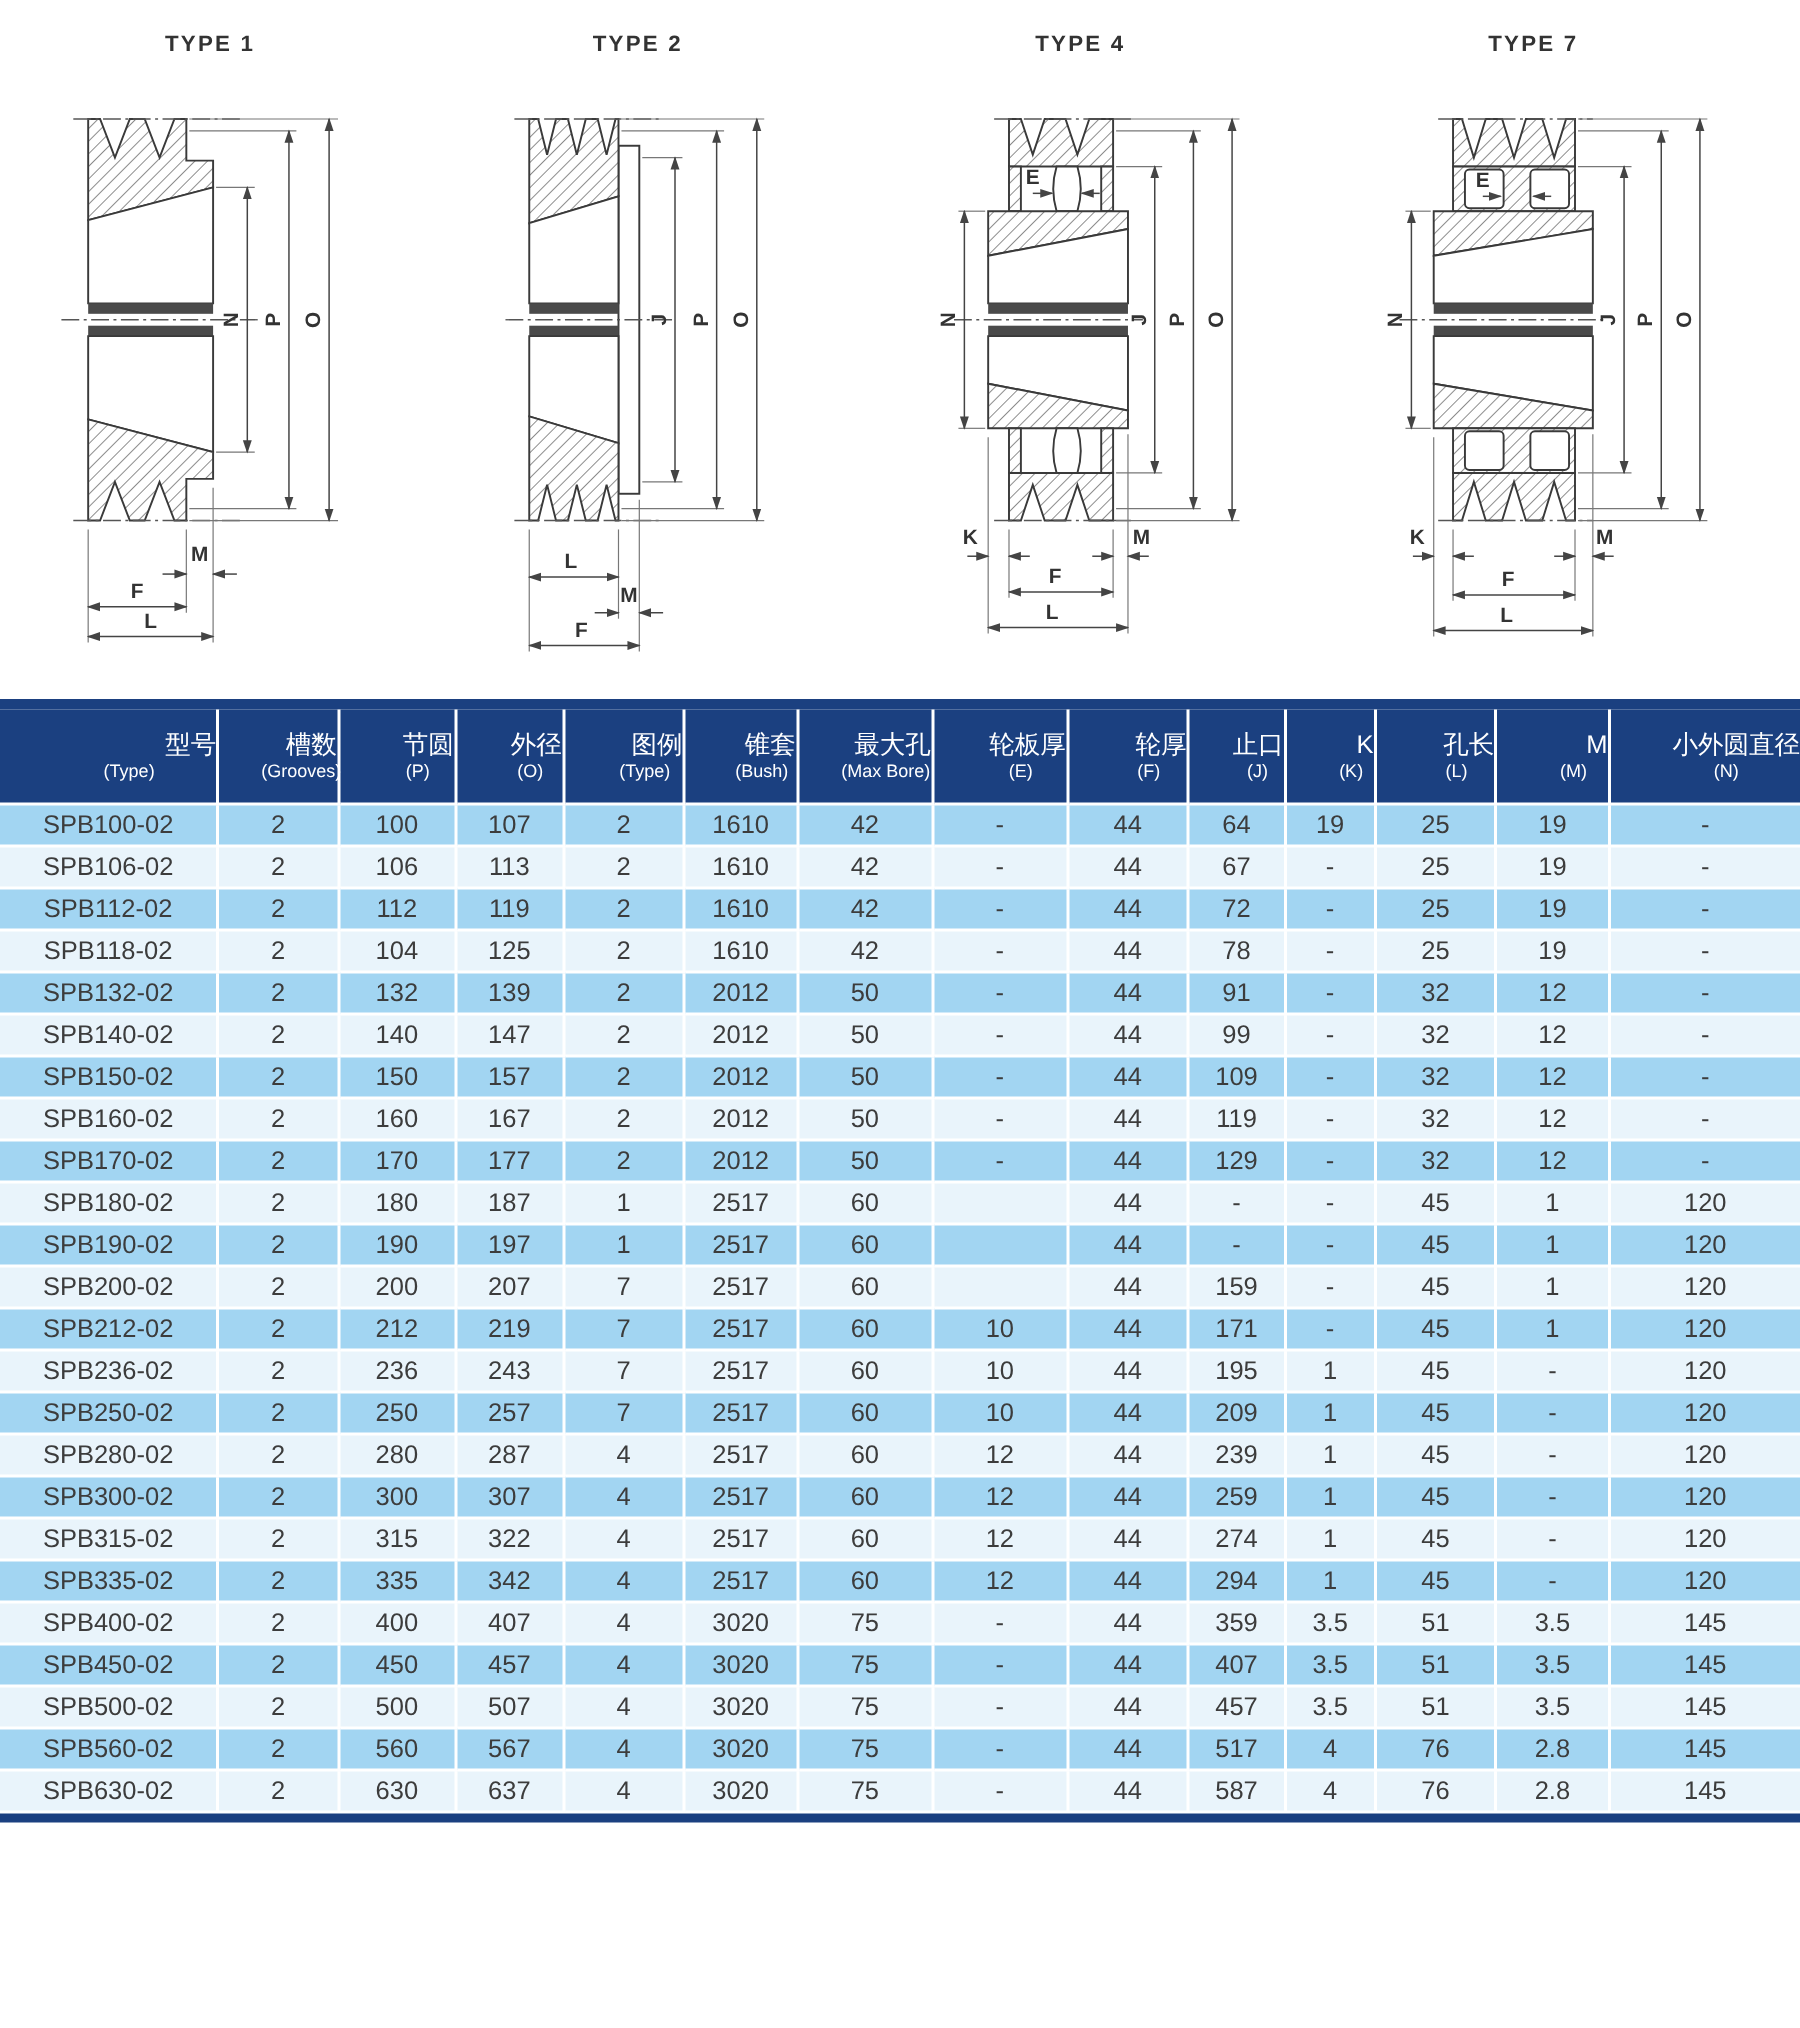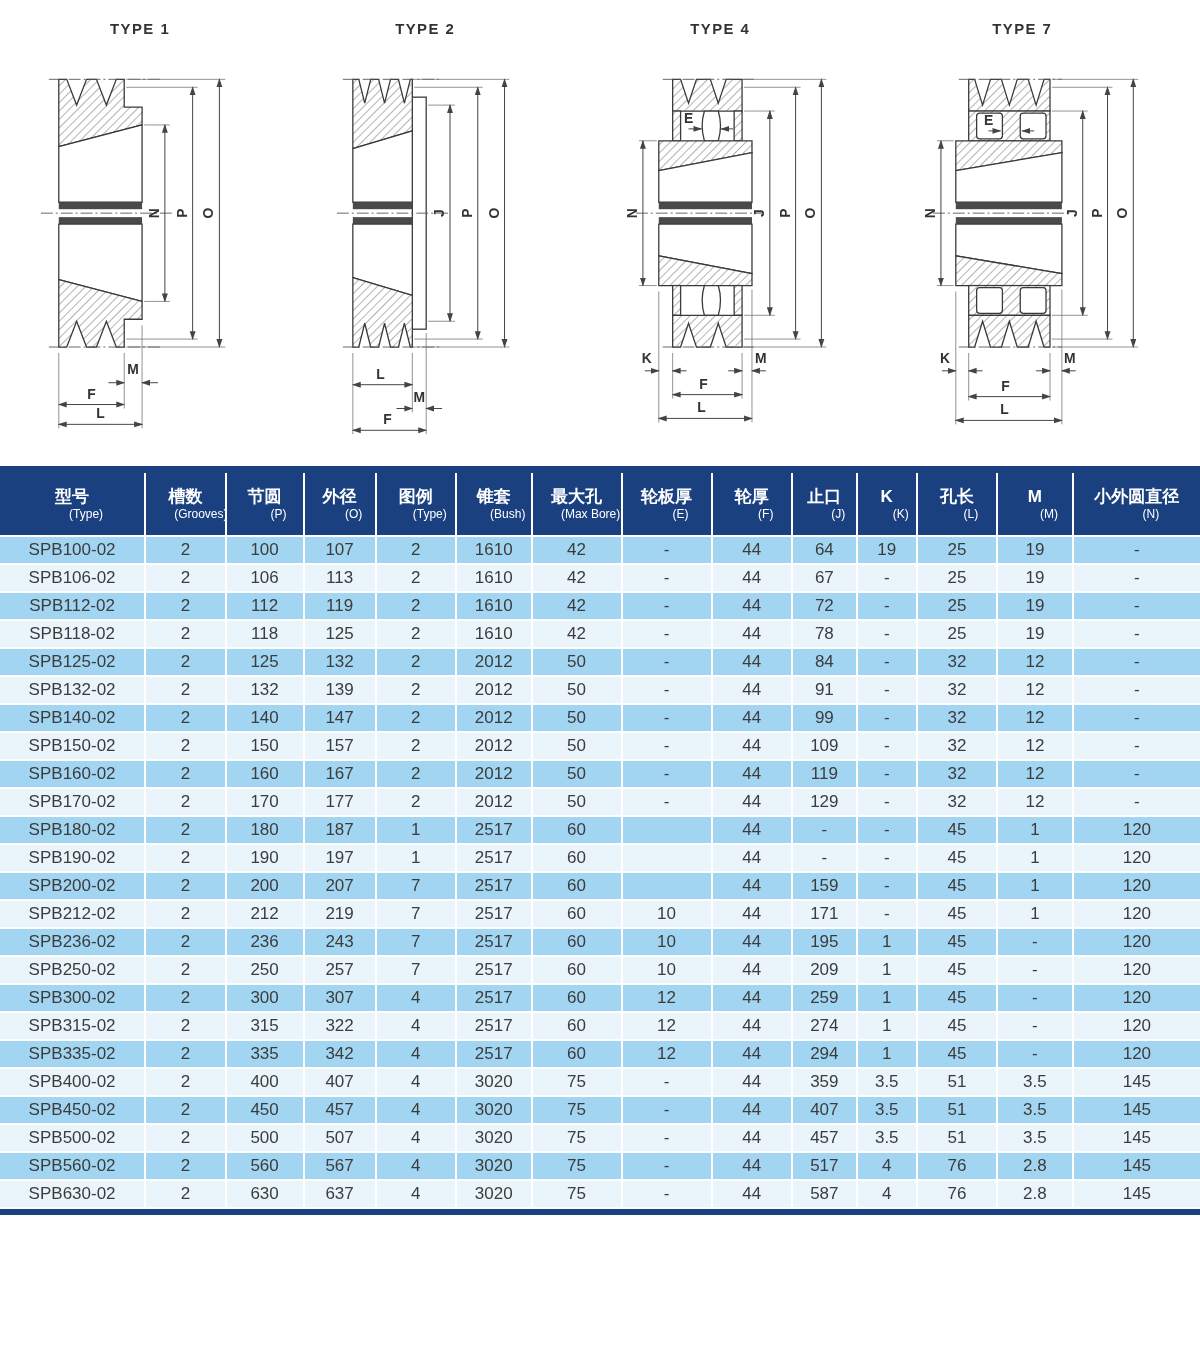--- a/index.html
+++ b/index.html
@@ -24,21 +24,21 @@
   .table-bottom-border { height:6px; background:#1b4080; }
   table.spec { width:1200px; border-collapse:collapse; table-layout:fixed; }
   table.spec th, table.spec td {
     border:2px solid #ffffff; text-align:center; vertical-align:middle;
   }
   table.spec thead th {
     background:#1b4080; color:#ffffff; height:63px; border-top:none; padding:2px 0;
   }
   table.spec thead th:first-child, table.spec td:first-child { border-left:none; }
   table.spec thead th:last-child, table.spec td:last-child { border-right:none; }
-  .th-zh { font-size:17px; font-weight:bold; line-height:20px; }
+  .th-zh { font-size:17px; font-weight:normal; line-height:20px;text-align:right; }
   .th-en { font-size:12px; font-weight:normal; line-height:15px;padding-left:28px; }
   table.spec tbody td {
     height:28px; font-size:17px; color:#3c3c3c; line-height:26px; padding:0;
   }
   table.spec tbody tr:nth-child(odd) td { background:#a2d5f2; }
   table.spec tbody tr:nth-child(even) td { background:#e9f4fb; }
   col.c0{width:12.1%} col.c1{width:6.7%} col.c2{width:6.5%} col.c3{width:6.0%}
   col.c4{width:6.7%} col.c5{width:6.3%} col.c6{width:7.5%} col.c7{width:7.5%}
   col.c8{width:6.7%} col.c9{width:5.4%} col.c10{width:5.0%} col.c11{width:6.7%}
   col.c12{width:6.3%} col.c13{width:10.6%}
@@ -412,47 +412,31 @@
         <td>44</td>
         <td>72</td>
         <td>-</td>
         <td>25</td>
         <td>19</td>
         <td>-</td>
       </tr>
       <tr>
         <td>SPB118-02</td>
         <td>2</td>
-        <td>118</td>
+        <td>104</td>
         <td>125</td>
         <td>2</td>
         <td>1610</td>
         <td>42</td>
         <td>-</td>
         <td>44</td>
         <td>78</td>
         <td>-</td>
         <td>25</td>
         <td>19</td>
-        <td>-</td>
-      </tr>
-      <tr>
-        <td>SPB125-02</td>
-        <td>2</td>
-        <td>125</td>
-        <td>132</td>
-        <td>2</td>
-        <td>2012</td>
-        <td>50</td>
-        <td>-</td>
-        <td>44</td>
-        <td>84</td>
-        <td>-</td>
-        <td>32</td>
-        <td>12</td>
         <td>-</td>
       </tr>
       <tr>
         <td>SPB132-02</td>
         <td>2</td>
         <td>132</td>
         <td>139</td>
         <td>2</td>
         <td>2012</td>
         <td>50</td>
@@ -612,20 +596,36 @@
         <td>SPB250-02</td>
         <td>2</td>
         <td>250</td>
         <td>257</td>
         <td>7</td>
         <td>2517</td>
         <td>60</td>
         <td>10</td>
         <td>44</td>
         <td>209</td>
+        <td>1</td>
+        <td>45</td>
+        <td>-</td>
+        <td>120</td>
+      </tr>
+      <tr>
+        <td>SPB280-02</td>
+        <td>2</td>
+        <td>280</td>
+        <td>287</td>
+        <td>4</td>
+        <td>2517</td>
+        <td>60</td>
+        <td>12</td>
+        <td>44</td>
+        <td>239</td>
         <td>1</td>
         <td>45</td>
         <td>-</td>
         <td>120</td>
       </tr>
       <tr>
         <td>SPB300-02</td>
         <td>2</td>
         <td>300</td>
         <td>307</td>

